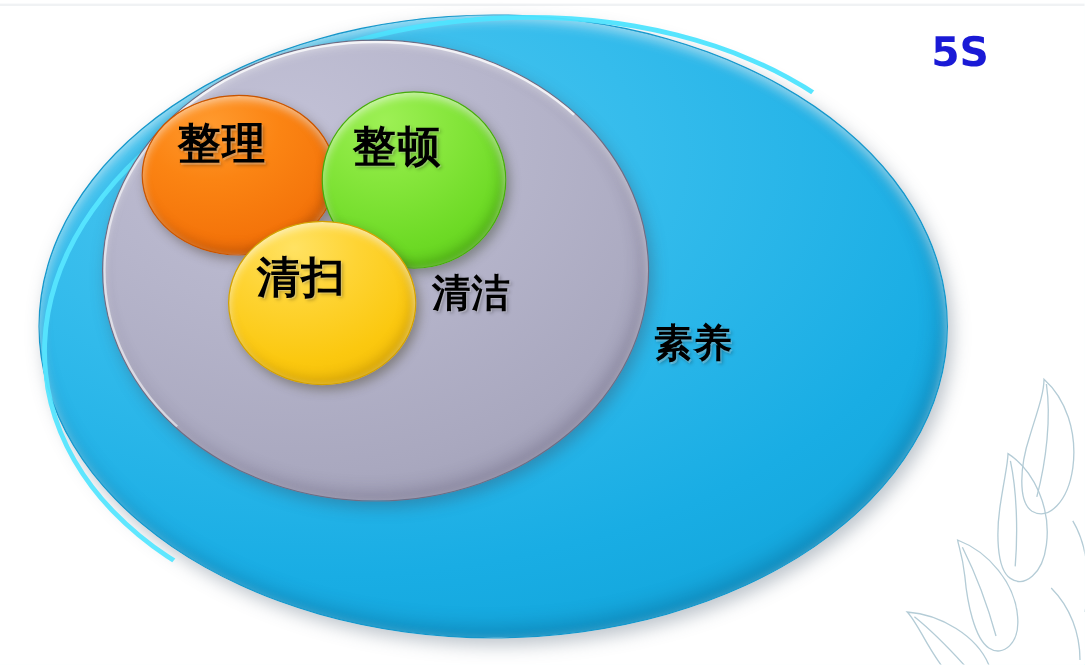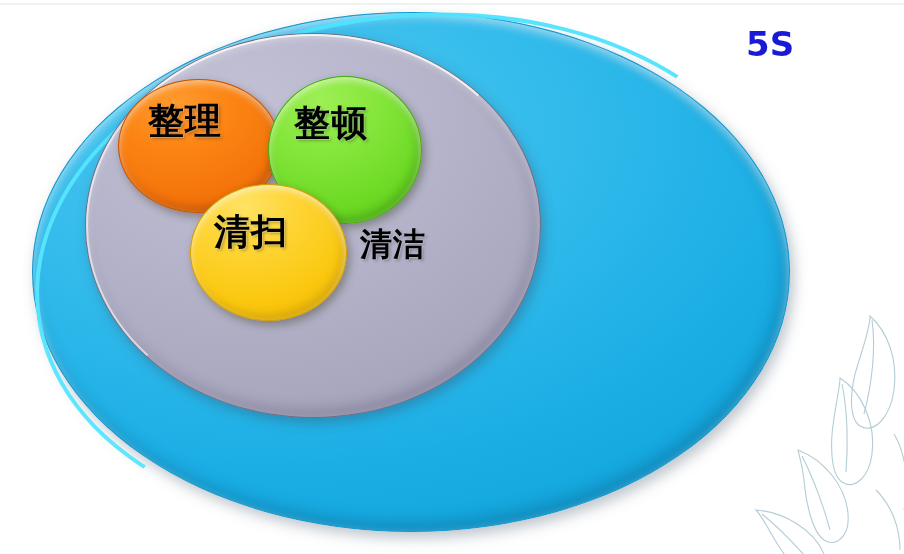--- a/index.html
+++ b/index.html
@@ -211,21 +211,21 @@
   .label-suyang {
     left: 545px;
     top: 270px;
     font-size: 32px;
     z-index: 8;
   }
 
   
   .title-5s {
     position: absolute;
-    left: 746px;
+    left: 776px;
     top: 24px;
     font-size: 34px;
     font-weight: bold;
     color: #1a1ad6;
     font-family: "DejaVu Sans", "Liberation Sans", sans-serif;
     letter-spacing: 0px;
     text-shadow: 1px 1px 1px rgba(255,255,255,0.6);
     z-index: 20;
   }
 </style>
@@ -247,20 +247,21 @@
   <div class="ellipse ellipse-yellow"></div>
 
   <div class="cjk-label label-zhengli">整理</div>
 
   <div class="cjk-label label-zhengdun">整顿</div>
 
   <div class="cjk-label label-qingjie">清洁</div>
 
   <div class="cjk-label label-qingsao">清扫</div>
 
+  <div class="cjk-label label-suyang">素养</div>
 
   <div class="title-5s">5S</div>
 
   <svg class="watermark" viewBox="0 0 190 250">
     <g fill="none" stroke="#a7c3cf" stroke-width="1.1" opacity="0.85">
       <path d="M150 2 C168 18 178 46 174 76 C170 104 154 120 140 112 C128 104 130 74 138 50 C144 30 150 14 150 2 Z"></path>
       <path d="M152 6 C156 34 152 70 144 100"></path>
       <path d="M120 64 C142 78 156 110 152 140 C149 164 134 176 122 168 C110 160 110 128 114 104 C117 84 120 72 120 64 Z"></path>
       <path d="M122 70 C128 98 128 134 126 158"></path>
       <path d="M78 136 C104 146 126 172 128 200 C130 222 116 234 104 226 C92 218 86 188 84 166 C82 148 79 142 78 136 Z"></path>

